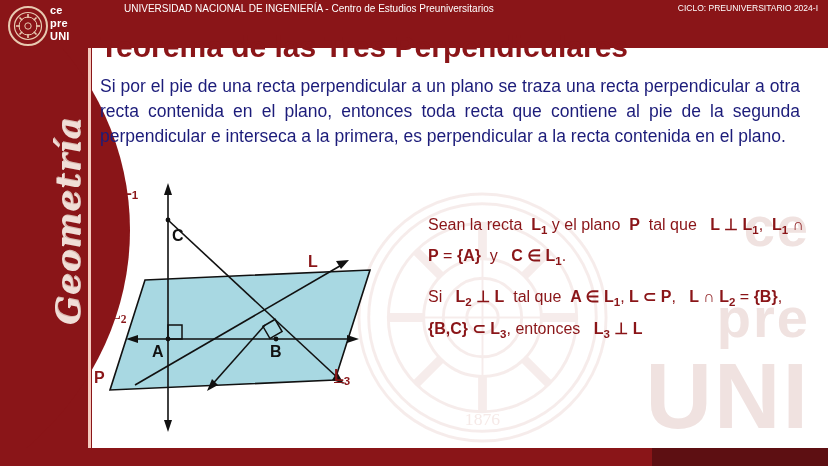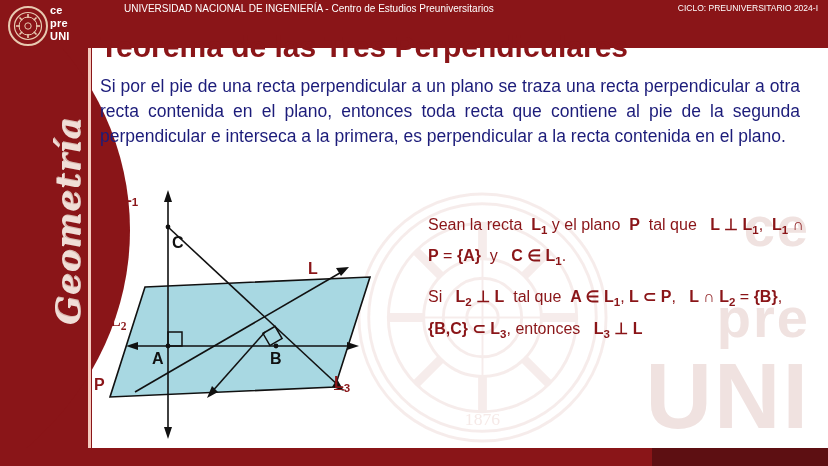--- a/index.html
+++ b/index.html
@@ -166,21 +166,21 @@
     line-height: 26px;
     z-index: 6;
   }
   .statements p { margin: 0 0 10px 16px; }
   .statements b { font-weight: bold; }
   sub { font-size: 0.72em; }
 
   
   .figure {
     position: absolute;
-    left: 90px; top: 182px;
+    left: 90px; top: 175px;
     width: 330px; height: 265px;
     z-index: 5;
   }
   .fig-label {
     position: absolute;
     font-weight: bold;
     color: #8a1518;
     font-size: 16px;
     z-index: 7;
   }

